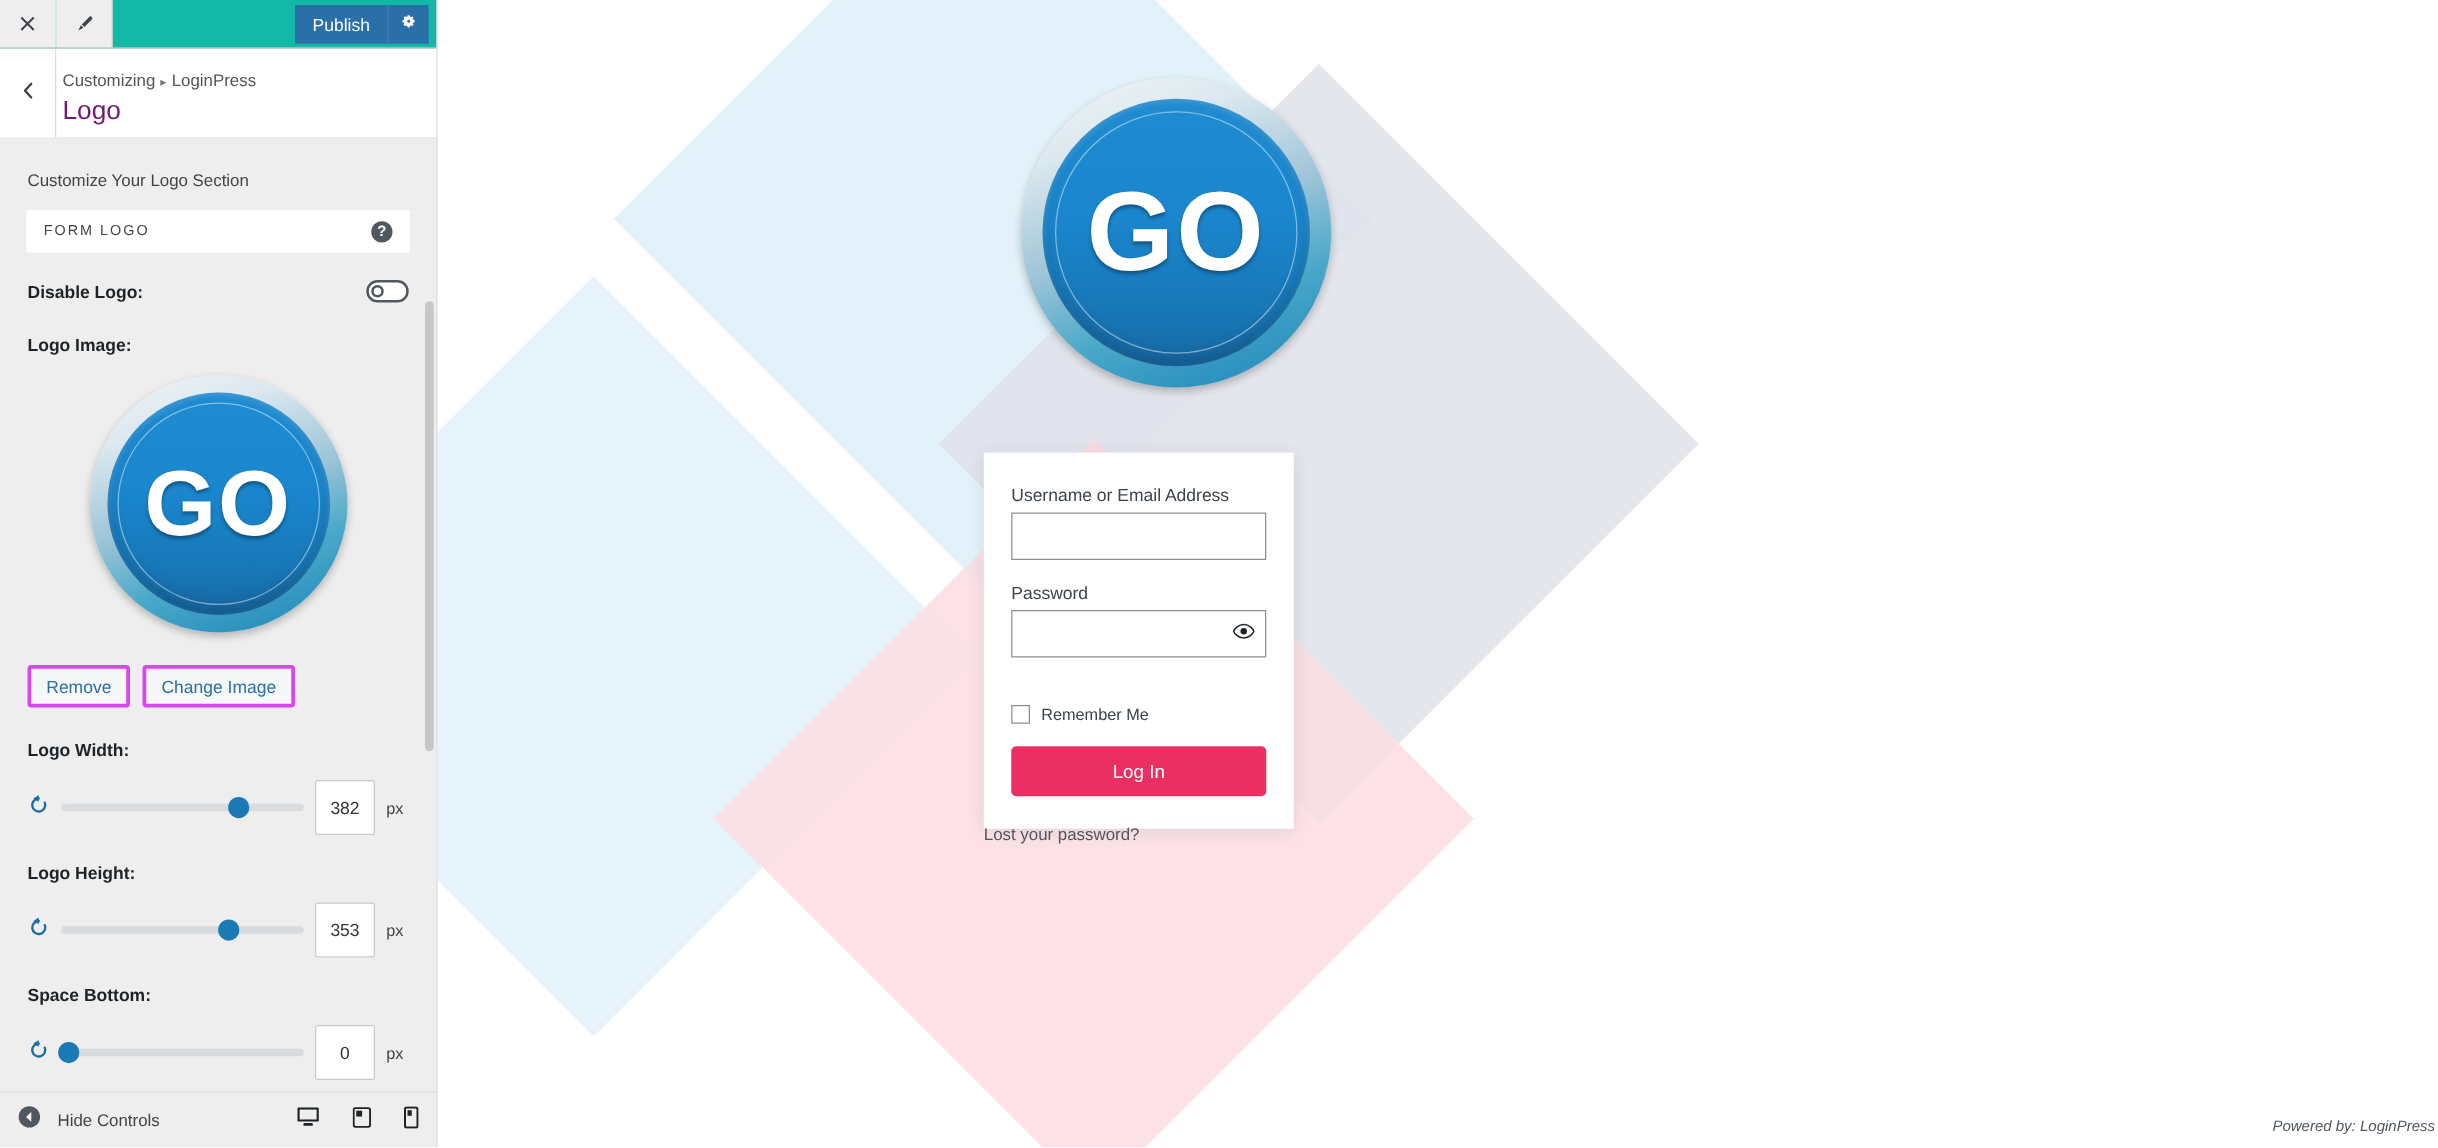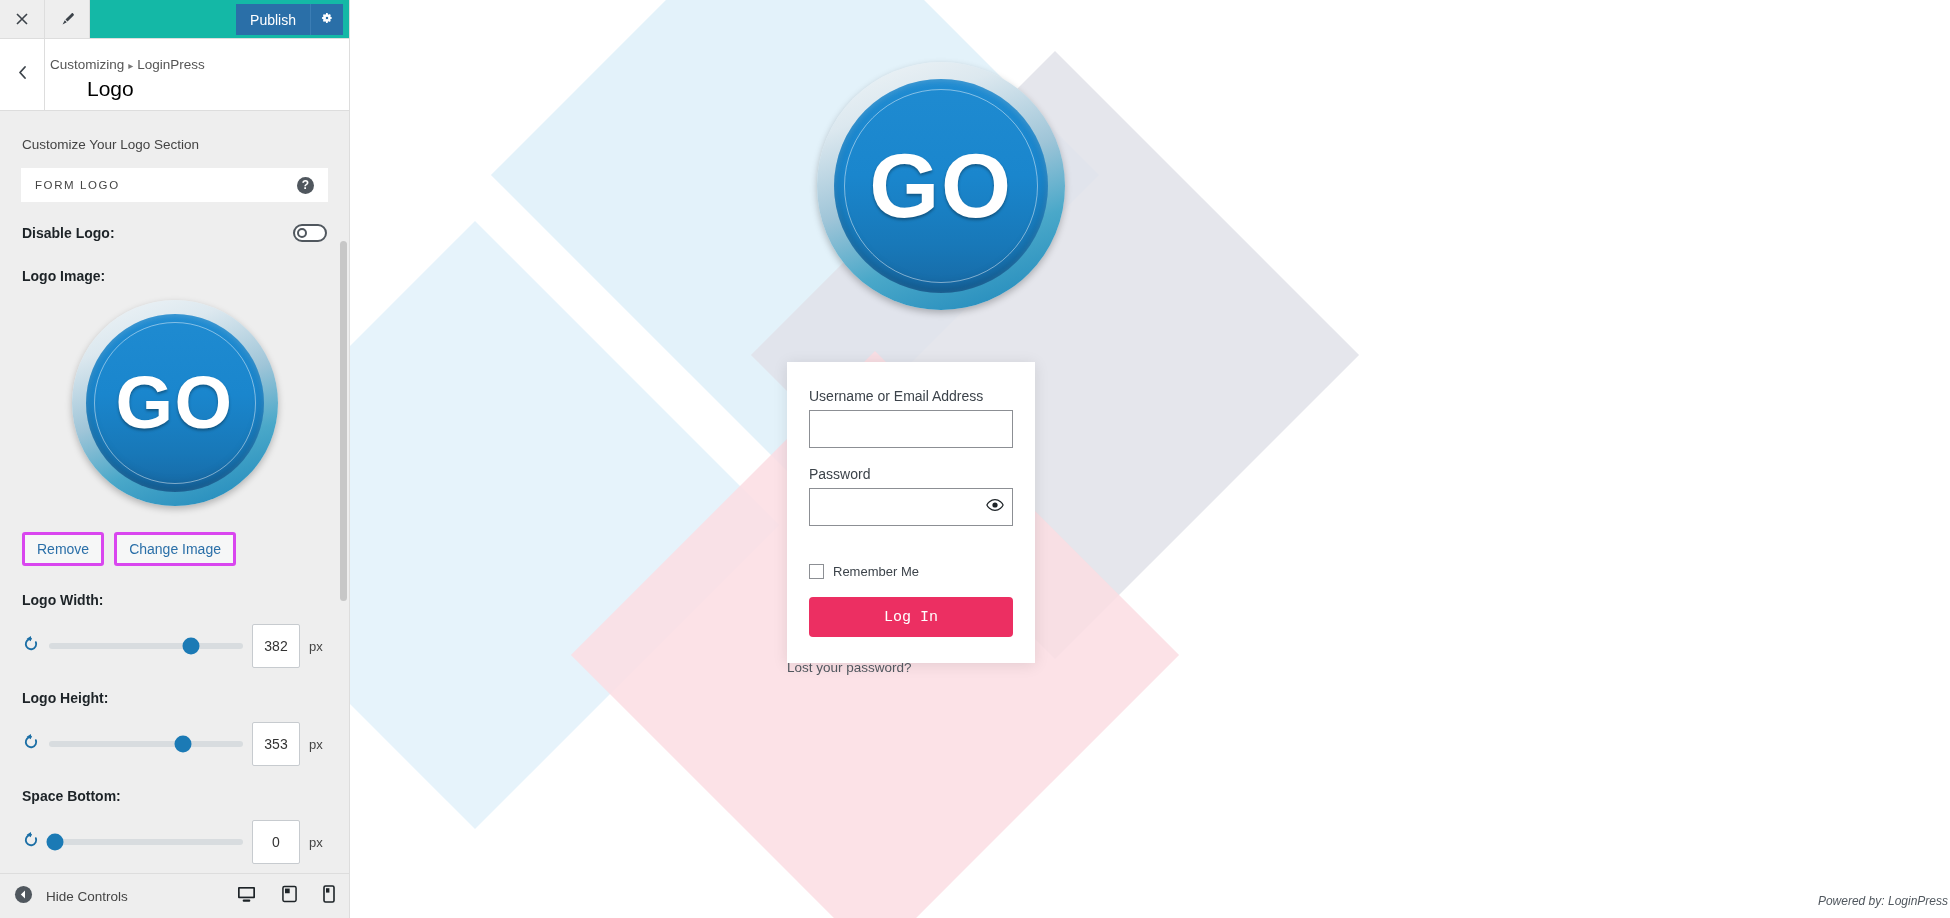--- a/index.html
+++ b/index.html
@@ -80,25 +80,24 @@
     display: flex; flex-direction: column; justify-content: center;
   }
   .breadcrumb {
     font-size: 13.5px;
     color: #555;
     line-height: 1.5;
   }
   .breadcrumb .sep { margin: 0 4px; font-size: 10px; color: #777; }
   .panel-title {
     font-size: 21px;
-    color: #000000;
+    color: #701a75;
     font-weight: 400;
     line-height: 1.4;
     margin-top: -1px;
-    margin-left: 37px;
   }
 
   
   .controls-scroll {
     flex: 1;
     overflow: hidden;
     position: relative;
     background: #eeeeee;
     padding: 0;
   }
@@ -372,21 +371,21 @@
   .remember-lbl { font-size: 13px; color: #3c434a; cursor: pointer; }
   .login-submit {
     width: 100%;
     height: 40px;
     background: #ec2f62;
     color: #fff;
     border: none;
     font-size: 15px;
     border-radius: 4px;
     cursor: pointer;
-    font-family: Liberation Mono, monospace;
+    font-family: Liberation Sans, sans-serif;
   }
   .lost-pw {
     position: absolute;
     left: 437px; top: 660px;
     font-size: 13.5px;
     color: #50575e;
     text-decoration: none;
     z-index: 5;
     cursor: pointer;
   }

